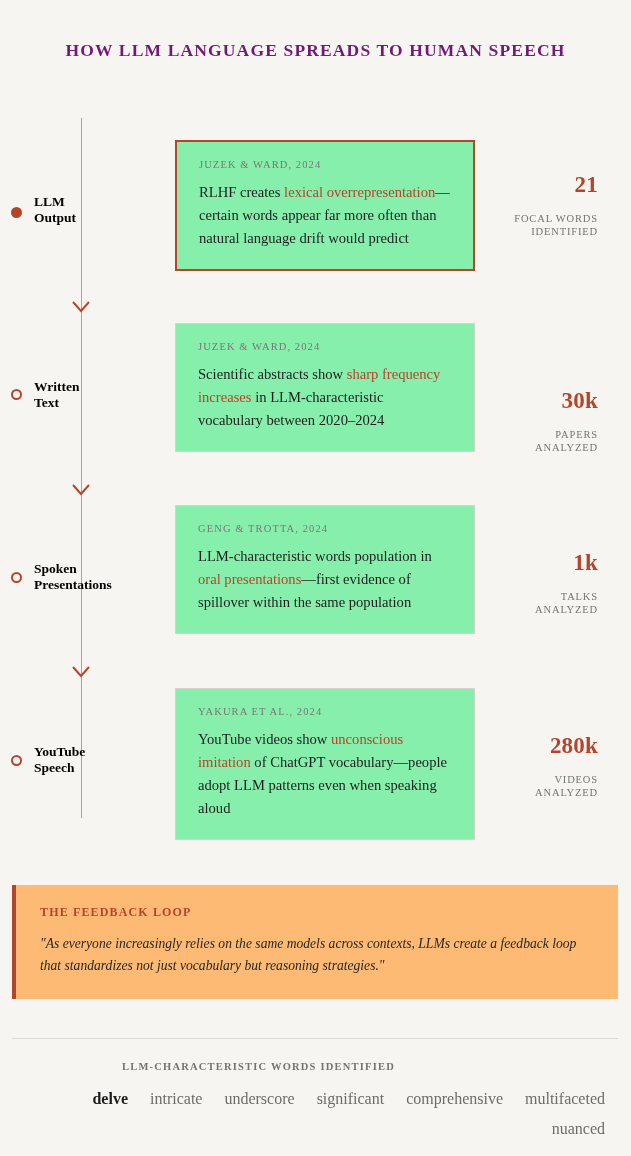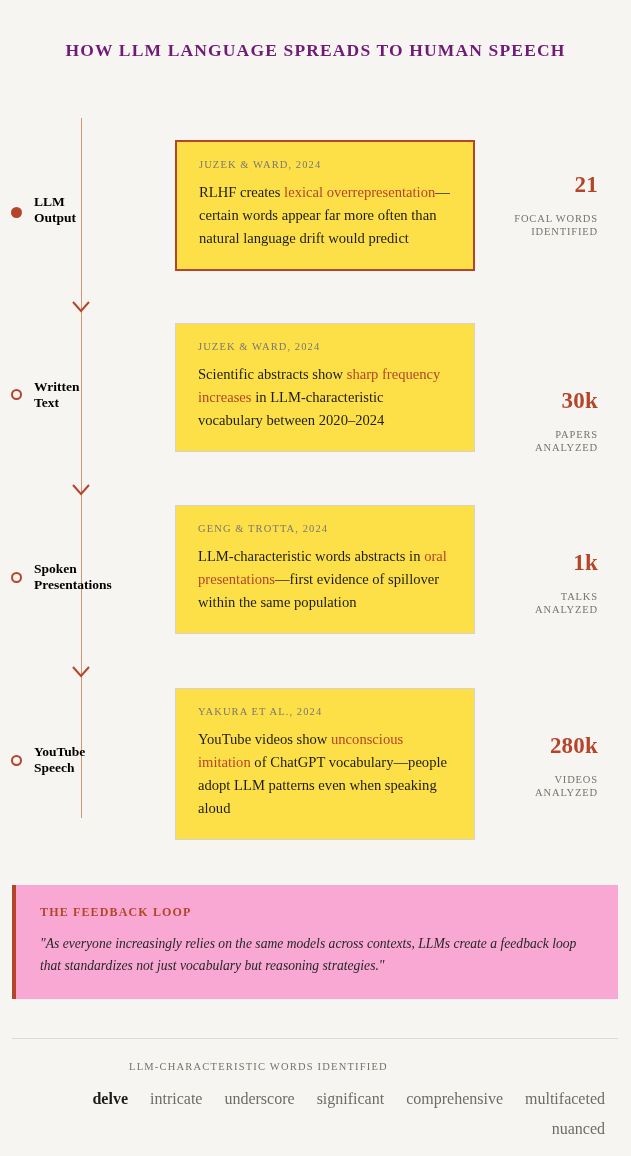--- a/index.html
+++ b/index.html
@@ -77,21 +77,21 @@
     font-weight: bold;
     line-height: 16px;
     color: #000000;
     z-index: 2;
   }
 
   .card {
     position: absolute;
     left: 175px;
     width: 300px;
-    background: #fde047;
+    background: #86efac;
     border: 1px solid #d6d3cc;
     box-sizing: border-box;
     padding: 17px 22px 19px 22px;
     z-index: 2;
   }
   .card.accent { border: 2px solid #b5452a; }
 
   .card-source {
     font-size: 10.5px;
     letter-spacing: 1.1px;
@@ -130,21 +130,21 @@
     margin-top: 15px;
   }
 
   
   .feedback {
     position: absolute;
     left: 12px;
     top: 885px;
     width: 606px;
     box-sizing: border-box;
-    background: #f9a8d4;
+    background: #fdba74;
     border-left: 4px solid #b5452a;
     padding: 20px 24px 22px 24px;
   }
   .feedback-title {
     font-size: 12px;
     font-weight: bold;
     letter-spacing: 1.15px;
     color: #b5452a;
     text-transform: uppercase;
     margin-bottom: 13px;
@@ -174,20 +174,21 @@
   .footer-label {
     position: absolute;
     left: 0;
     top: 1061px;
     width: 517px;
     text-align: center;
     font-size: 10.5px;
     letter-spacing: 1.2px;
     color: #76736e;
     text-transform: uppercase;
+    font-weight: bold;
   }
   .word-cloud {
     position: absolute;
     left: 15px;
     top: 1084px;
     width: 601px;
     text-align: right;
     line-height: 30px;
   }
   .word {
@@ -263,21 +264,21 @@
 </div>
 
 <div class="row">
   <span class="marker hollow" style="top:572px"></span>
   <div class="stage-label" style="top:561px">
     <div>Spoken</div>
     <div>Presentations</div>
   </div>
   <div class="card" style="top:505px">
     <div class="card-source">GENG &amp; TROTTA, 2024</div>
-    <div class="card-body"><span>LLM-characteristic words abstracts in </span><span class="hl">oral presentations</span><span>—first evidence of spillover within the same population</span></div>
+    <div class="card-body"><span>LLM-characteristic words population in </span><span class="hl">oral presentations</span><span>—first evidence of spillover within the same population</span></div>
   </div>
   <div class="stat" style="top:550px">
     <div class="stat-value">1k</div>
     <div class="stat-label">
       <div>TALKS</div>
       <div>ANALYZED</div>
     </div>
   </div>
 </div>
 

